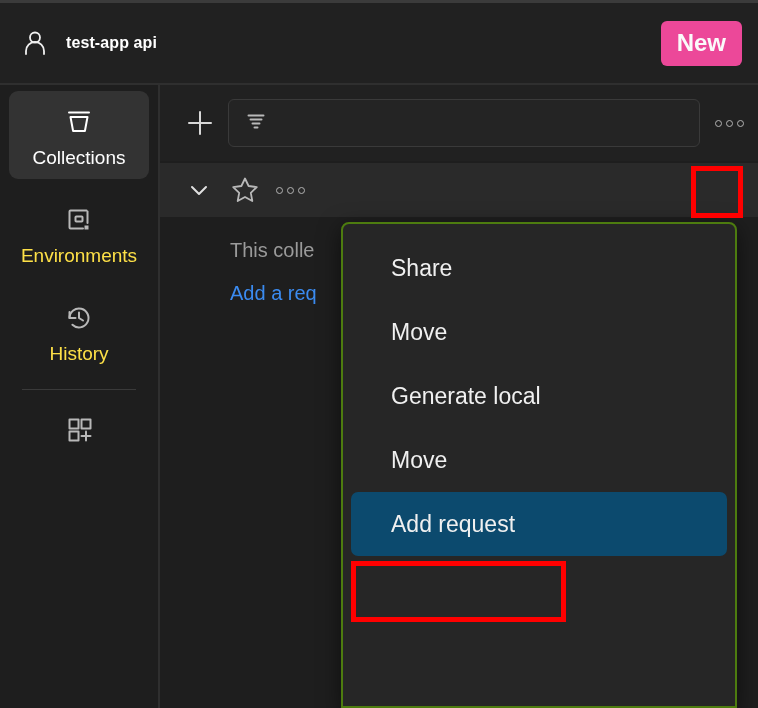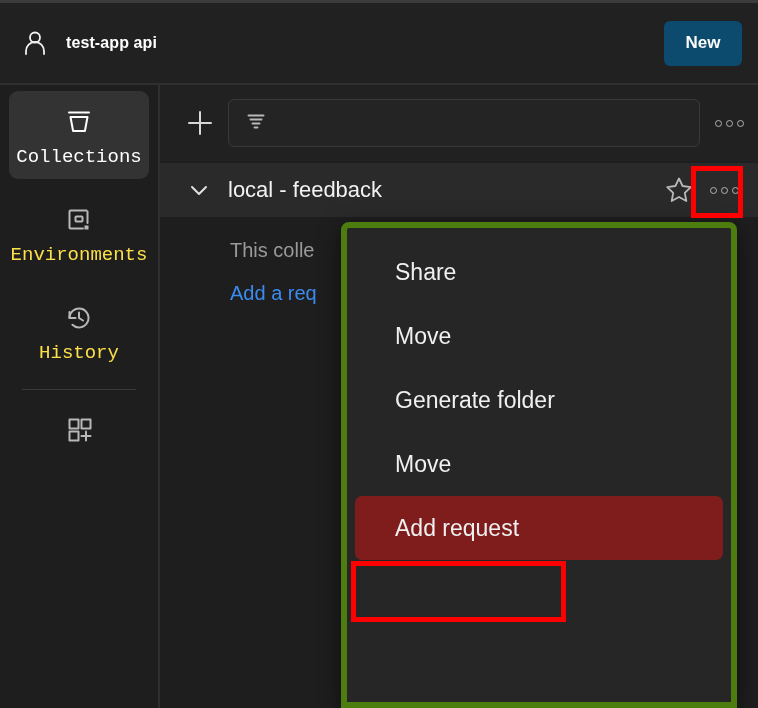--- a/index.html
+++ b/index.html
@@ -47,26 +47,26 @@
     color: #ffffff;
     letter-spacing: 0.1px;
     flex: 1 1 auto;
     white-space: nowrap;
   }
   .hdr-btn {
     height: 45px;
     min-width: 78px;
     padding: 0 16px;
     margin-left: 10px;
-    background: #0c4a6e;
+    background: #ec4899;
     border: none;
     border-radius: 6px;
     color: #fafafa;
     font-family: "Liberation Sans", sans-serif;
-    font-size: 17px;
+    font-size: 24px;
     font-weight: bold;
     cursor: pointer;
     display: flex;
     align-items: center;
     justify-content: center;
   }
 
   
   .hdr-divider {
     position: absolute;
@@ -76,21 +76,20 @@
   }
 
   
   .rail {
     position: absolute;
     left: 0; top: 85px;
     width: 158px; height: 623px;
     background: #1e1e1e;
     box-sizing: border-box;
     padding-top: 6px;
-    font-family: Liberation Mono, monospace;
   }
   .rail-divider-v {
     position: absolute;
     left: 158px; top: 85px;
     width: 2px; height: 623px;
     background: #2f2f2f;
   }
   .rail-item {
     width: 140px;
     margin: 0 auto 10px auto;
@@ -257,42 +256,42 @@
     display: block;
   }
 
   
   .ctx-menu {
     position: absolute;
     left: 341px; top: 222px;
     width: 396px;
     height: 486px;
     background: #262626;
-    border: 6px solid #4d7c0f;
+    border: 2px solid #4d7c0f;
     border-top-left-radius: 8px;
     border-top-right-radius: 8px;
     box-sizing: border-box;
     padding: 12px 0 0 0;
     box-shadow: 0 6px 22px rgba(0,0,0,0.55);
     overflow: hidden;
   }
   .ctx-item {
     height: 64px;
     margin: 0 8px;
     border-radius: 7px;
     display: flex;
     align-items: center;
     padding-left: 40px;
     box-sizing: border-box;
     font-size: 23px;
     color: #f0f0f0;
     cursor: pointer;
     white-space: nowrap;
   }
-  .ctx-item.hovered { background: #7f1d1d; }
+  .ctx-item.hovered { background: #0c4a6e; }
 
   
   .redbox {
     position: absolute;
     border: 5px solid #ff0000;
     box-sizing: border-box;
     pointer-events: none;
   }
   #redbox-more { left: 691px; top: 166px; width: 52px; height: 52px; }
   #redbox-add  { left: 351px; top: 561px; width: 215px; height: 61px; }
@@ -395,21 +394,20 @@
         </span>
     </span>
   </div>
 
   <div class="coll-row">
     <span class="chev">
       <svg viewBox="0 0 22 22" width="22" height="22" fill="none" stroke="#e0e0e0" stroke-width="2" stroke-linecap="round" stroke-linejoin="round">
         <polyline points="4,8 11,15 18,8"></polyline>
       </svg>
     </span>
-    <span class="coll-name">local - feedback</span>
     <span class="star-btn">
       <svg viewBox="0 0 30 30" width="30" height="30" fill="none" stroke="#b9b9b9" stroke-width="1.8" stroke-linejoin="round">
         <polygon points="15,3.5 18.6,11 26.8,12.1 20.8,17.8 22.3,26 15,22 7.7,26 9.2,17.8 3.2,12.1 11.4,11"></polygon>
       </svg>
     </span>
     <span class="coll-more">
       <span class="dots">
           <i></i>
           <i></i>
           <i></i>
@@ -419,19 +417,19 @@
 
   <div class="empty-state">
     <div class="empty-line">This colle</div>
     <a class="empty-link">Add a req</a>
   </div>
 </div>
 
 <div class="ctx-menu">
   <div class="ctx-item">Share</div>
   <div class="ctx-item">Move</div>
-  <div class="ctx-item">Generate folder</div>
+  <div class="ctx-item">Generate local</div>
   <div class="ctx-item">Move</div>
   <div class="ctx-item hovered">Add request</div>
 </div>
 
 <div class="redbox" id="redbox-more"></div>
 <div class="redbox" id="redbox-add"></div>
 
 </body></html>

